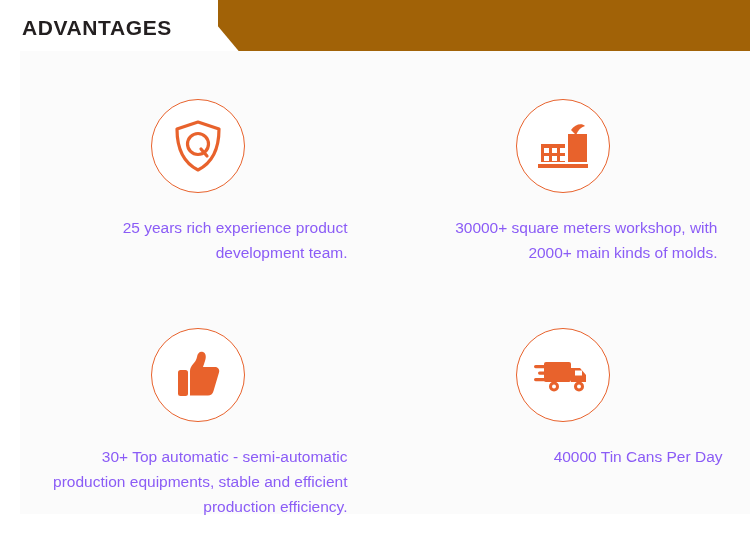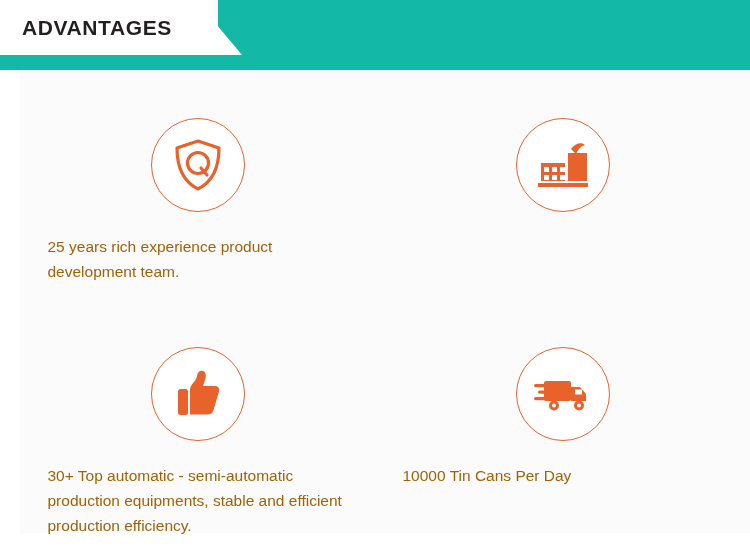--- a/index.html
+++ b/index.html
@@ -17,22 +17,22 @@
     position: relative;
     width: 750px;
     height: 548px;
     background: #ffffff;
     box-sizing: border-box;
   }
   
   .header {
     position: relative;
     width: 750px;
-    height: 70px;
-    background: #14b8a6;
+    height: 51px;
+    background: #a16207;
     overflow: hidden;
   }
   .header-white-block {
     position: absolute;
     left: 0;
     top: 0;
     width: 218px;
     height: 55px;
     background: #ffffff;
   }
@@ -112,22 +112,22 @@
     align-items: center;
     justify-content: center;
     background: #ffffff;
     box-sizing: border-box;
   }
   .caption {
     margin: 22px auto 0 auto;
     max-width: 300px;
     font-size: 15.5px;
     line-height: 25px;
-    color: #a16207;
-    text-align: left;
+    color: #8b5cf6;
+    text-align: right;
   }
   .cell-2 .caption { max-width: 310px; }
   .cell-3 .caption { max-width: 300px; }
   .cell-4 .caption { max-width: 320px; }
 </style>
 </head>
 <body>
 
 <div class="page">
 
@@ -163,20 +163,21 @@
             <path d="M6 24 L30 24 L30 42 L6 42 Z" fill="#e8622c"></path>
             <rect x="9" y="28" width="5" height="5" fill="#ffffff"></rect>
             <rect x="17" y="28" width="5" height="5" fill="#ffffff"></rect>
             <rect x="25" y="28" width="5" height="5" fill="#ffffff"></rect>
             <rect x="9" y="36" width="5" height="5" fill="#ffffff"></rect>
             <rect x="17" y="36" width="5" height="5" fill="#ffffff"></rect>
             <rect x="25" y="36" width="5" height="5" fill="#ffffff"></rect>
             <rect x="3" y="44" width="50" height="4" fill="#e8622c"></rect>
           </svg>
         </div>
+        <div class="caption">30000+ square meters workshop, with 2000+ main kinds of molds.</div>
       </div>
 
       <div class="cell cell-3 r2">
         <div class="icon-circle">
           <svg width="48" height="52" viewBox="0 0 48 52" aria-hidden="true">
             <path d="M16 22 C16 16 22 14 23 8 C23.5 4 26 2 29 3 C32 4 32.5 8 31 12 C30.2 14.5 29.5 16.5 29 18 L41 18 C44 18 46 20.5 45 23.5 L39.5 42 C38.8 45 36.5 46.5 34 46.5 L16 46.5 Z" fill="#e8622c"></path>
             <rect x="4" y="21" width="10" height="26" rx="2.5" fill="#e8622c"></rect>
           </svg>
         </div>
         <div class="caption">30+ Top automatic - semi-automatic production equipments, stable and efficient production efficiency.</div>
@@ -190,18 +191,18 @@
             <rect x="41" y="16.5" width="7" height="5" fill="#ffffff"></rect>
             <rect x="0" y="11" width="14" height="3.2" rx="1.6" fill="#e8622c"></rect>
             <rect x="4" y="17.5" width="10" height="3.2" rx="1.6" fill="#e8622c"></rect>
             <rect x="0" y="24" width="14" height="3.2" rx="1.6" fill="#e8622c"></rect>
             <circle cx="20" cy="32.5" r="5" fill="#e8622c"></circle>
             <circle cx="20" cy="32.5" r="2" fill="#ffffff"></circle>
             <circle cx="45" cy="32.5" r="5" fill="#e8622c"></circle>
             <circle cx="45" cy="32.5" r="2" fill="#ffffff"></circle>
           </svg>
         </div>
-        <div class="caption">10000 Tin Cans Per Day</div>
+        <div class="caption">40000 Tin Cans Per Day</div>
       </div>
 
     </div>
   </div>
 </div>
 
 </body></html>

